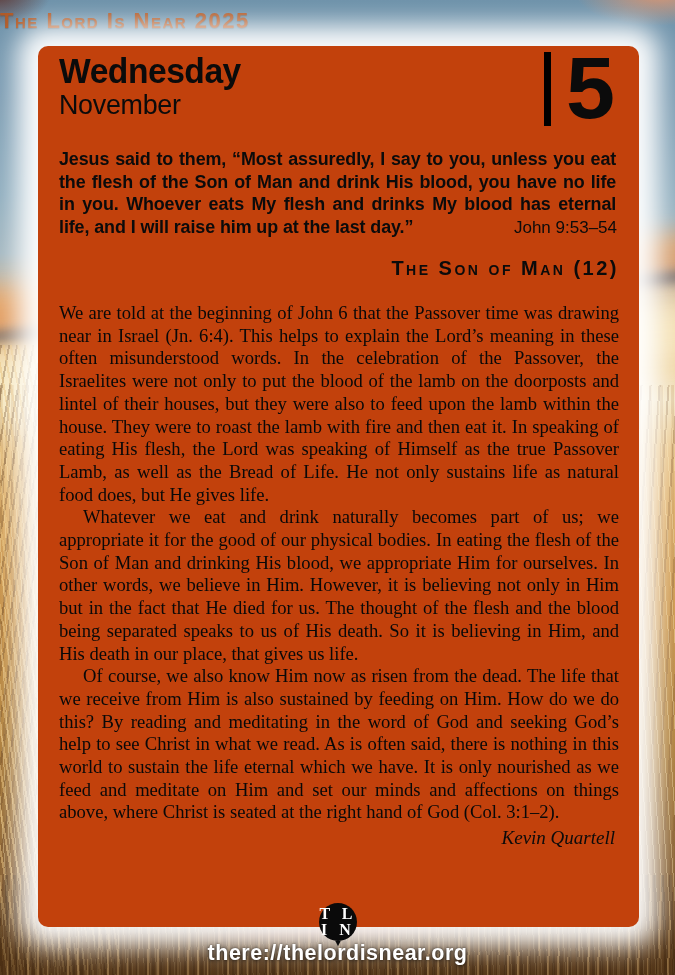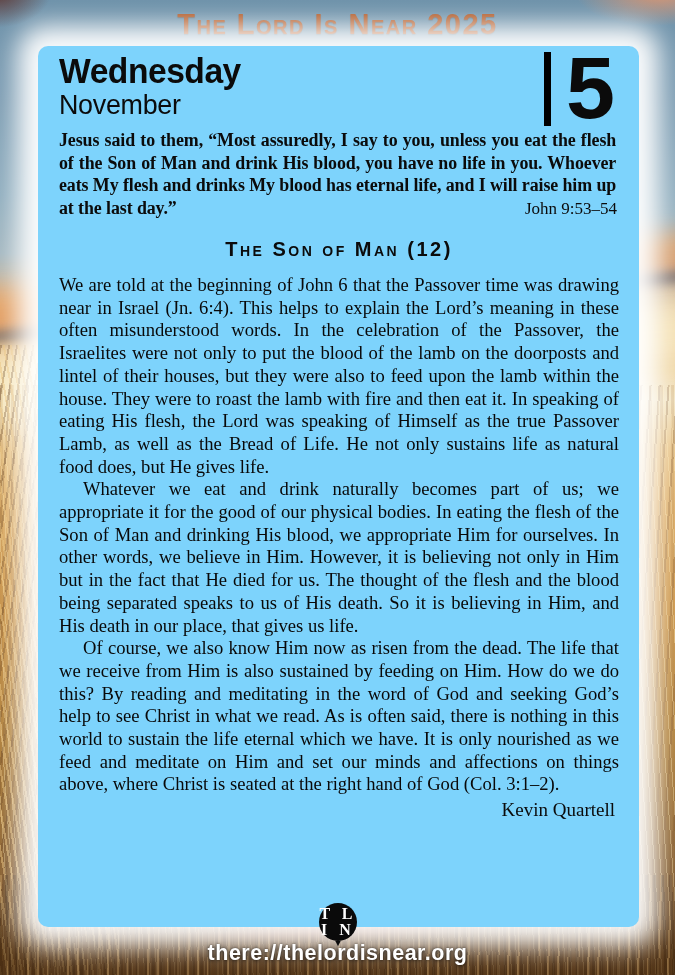--- a/index.html
+++ b/index.html
@@ -59,56 +59,56 @@
       repeating-linear-gradient(92deg, rgba(214,170,104,.35) 0 2px, rgba(0,0,0,0) 2px 10px),
       linear-gradient(180deg, rgba(122,84,40,.1) 0%, rgba(78,50,22,.75) 100%);
   }
   .reaper{
     position:absolute;left:180px;bottom:38px;width:330px;height:16px;
     background:radial-gradient(ellipse at 50% 50%,rgba(158,48,22,.75),rgba(158,48,22,0) 75%);
     filter:blur(4px);transform:rotate(-2deg);
   }
   
   .annual-title{
-    position:absolute;top:8px;left:0;width:100%;text-align:center;
+    position:absolute;top:8px;left:0;width:100%;text-align:left;
     font-weight:bold;font-variant:small-caps;letter-spacing:1.5px;
-    font-size:29px;color:#b05a28;
+    font-size:22px;color:#b05a28;
     text-shadow:0 1px 1px rgba(60,30,10,.25);
   }
   
   .panel{
     position:absolute;left:38px;right:36px;top:46px;bottom:48px;
-    background:#7dd3fc;border-radius:10px;
+    background:#c2410c;border-radius:10px;
     box-shadow:0 0 26px 20px rgba(255,255,255,.96);
   }
   .panel-inner{position:relative;height:100%;padding:6px 20px 0 21px;box-sizing:border-box;color:#0b0b0b;}
   .weekday{font-size:35px;line-height:38px;font-weight:bold;letter-spacing:-.5px;transform:scaleX(.96);transform-origin:left;}
   .month{font-size:28px;line-height:30px;letter-spacing:-.3px;transform:scaleX(.96);transform-origin:left;}
   .day-block{position:absolute;left:506px;top:4px;display:flex;align-items:flex-start;}
   .day-bar{width:7px;height:74px;background:#000;margin-top:2px;}
   .day-number{font-size:88px;line-height:76px;font-weight:bold;margin-left:15px;letter-spacing:-2px;}
   
-  .verse-wrap{position:relative;margin-top:9px;font-family:Liberation Serif, serif;}
+  .verse-wrap{position:relative;margin-top:28px;}
   .verse-text{
     font-weight:bold;font-size:18px;line-height:22.5px;letter-spacing:-.1px;
     text-align:justify;transform:scaleX(.995);transform-origin:left;
   }
   .verse-ref{position:absolute;right:2px;bottom:0;font-weight:normal;font-size:17px;letter-spacing:0;}
   
-  .devo-title{margin-top:17px;text-align:center;font-weight:bold;font-variant:small-caps;
+  .devo-title{margin-top:17px;text-align:right;font-weight:bold;font-variant:small-caps;
     font-size:20px;line-height:27px;letter-spacing:2.5px;}
   
   .body{
-    margin-top:11px;font-family:"Liberation Serif",serif;
+    margin-top:20px;font-family:"Liberation Serif",serif;
     font-size:18.6px;line-height:22.7px;text-align:justify;color:#090909;
   }
   .body p{margin:0;}
   .body p.indent{text-indent:24px;}
   .signature{
-    font-family:"Liberation Serif",serif;font-size:19px;
+    font-family:"Liberation Serif",serif;font-style:italic;font-size:19px;
     text-align:right;margin-top:3px;padding-right:4px;
   }
   
   .logo{position:absolute;left:50%;top:901px;transform:translateX(-50%);width:46px;height:46px;}
   .site-url{
     position:absolute;left:0;bottom:9px;width:100%;text-align:center;
     color:#fff;font-weight:bold;font-size:21.5px;letter-spacing:.5px;
     text-shadow:0 1px 4px rgba(0,0,0,.65), 0 0 2px rgba(0,0,0,.4);
   }
 </style>

